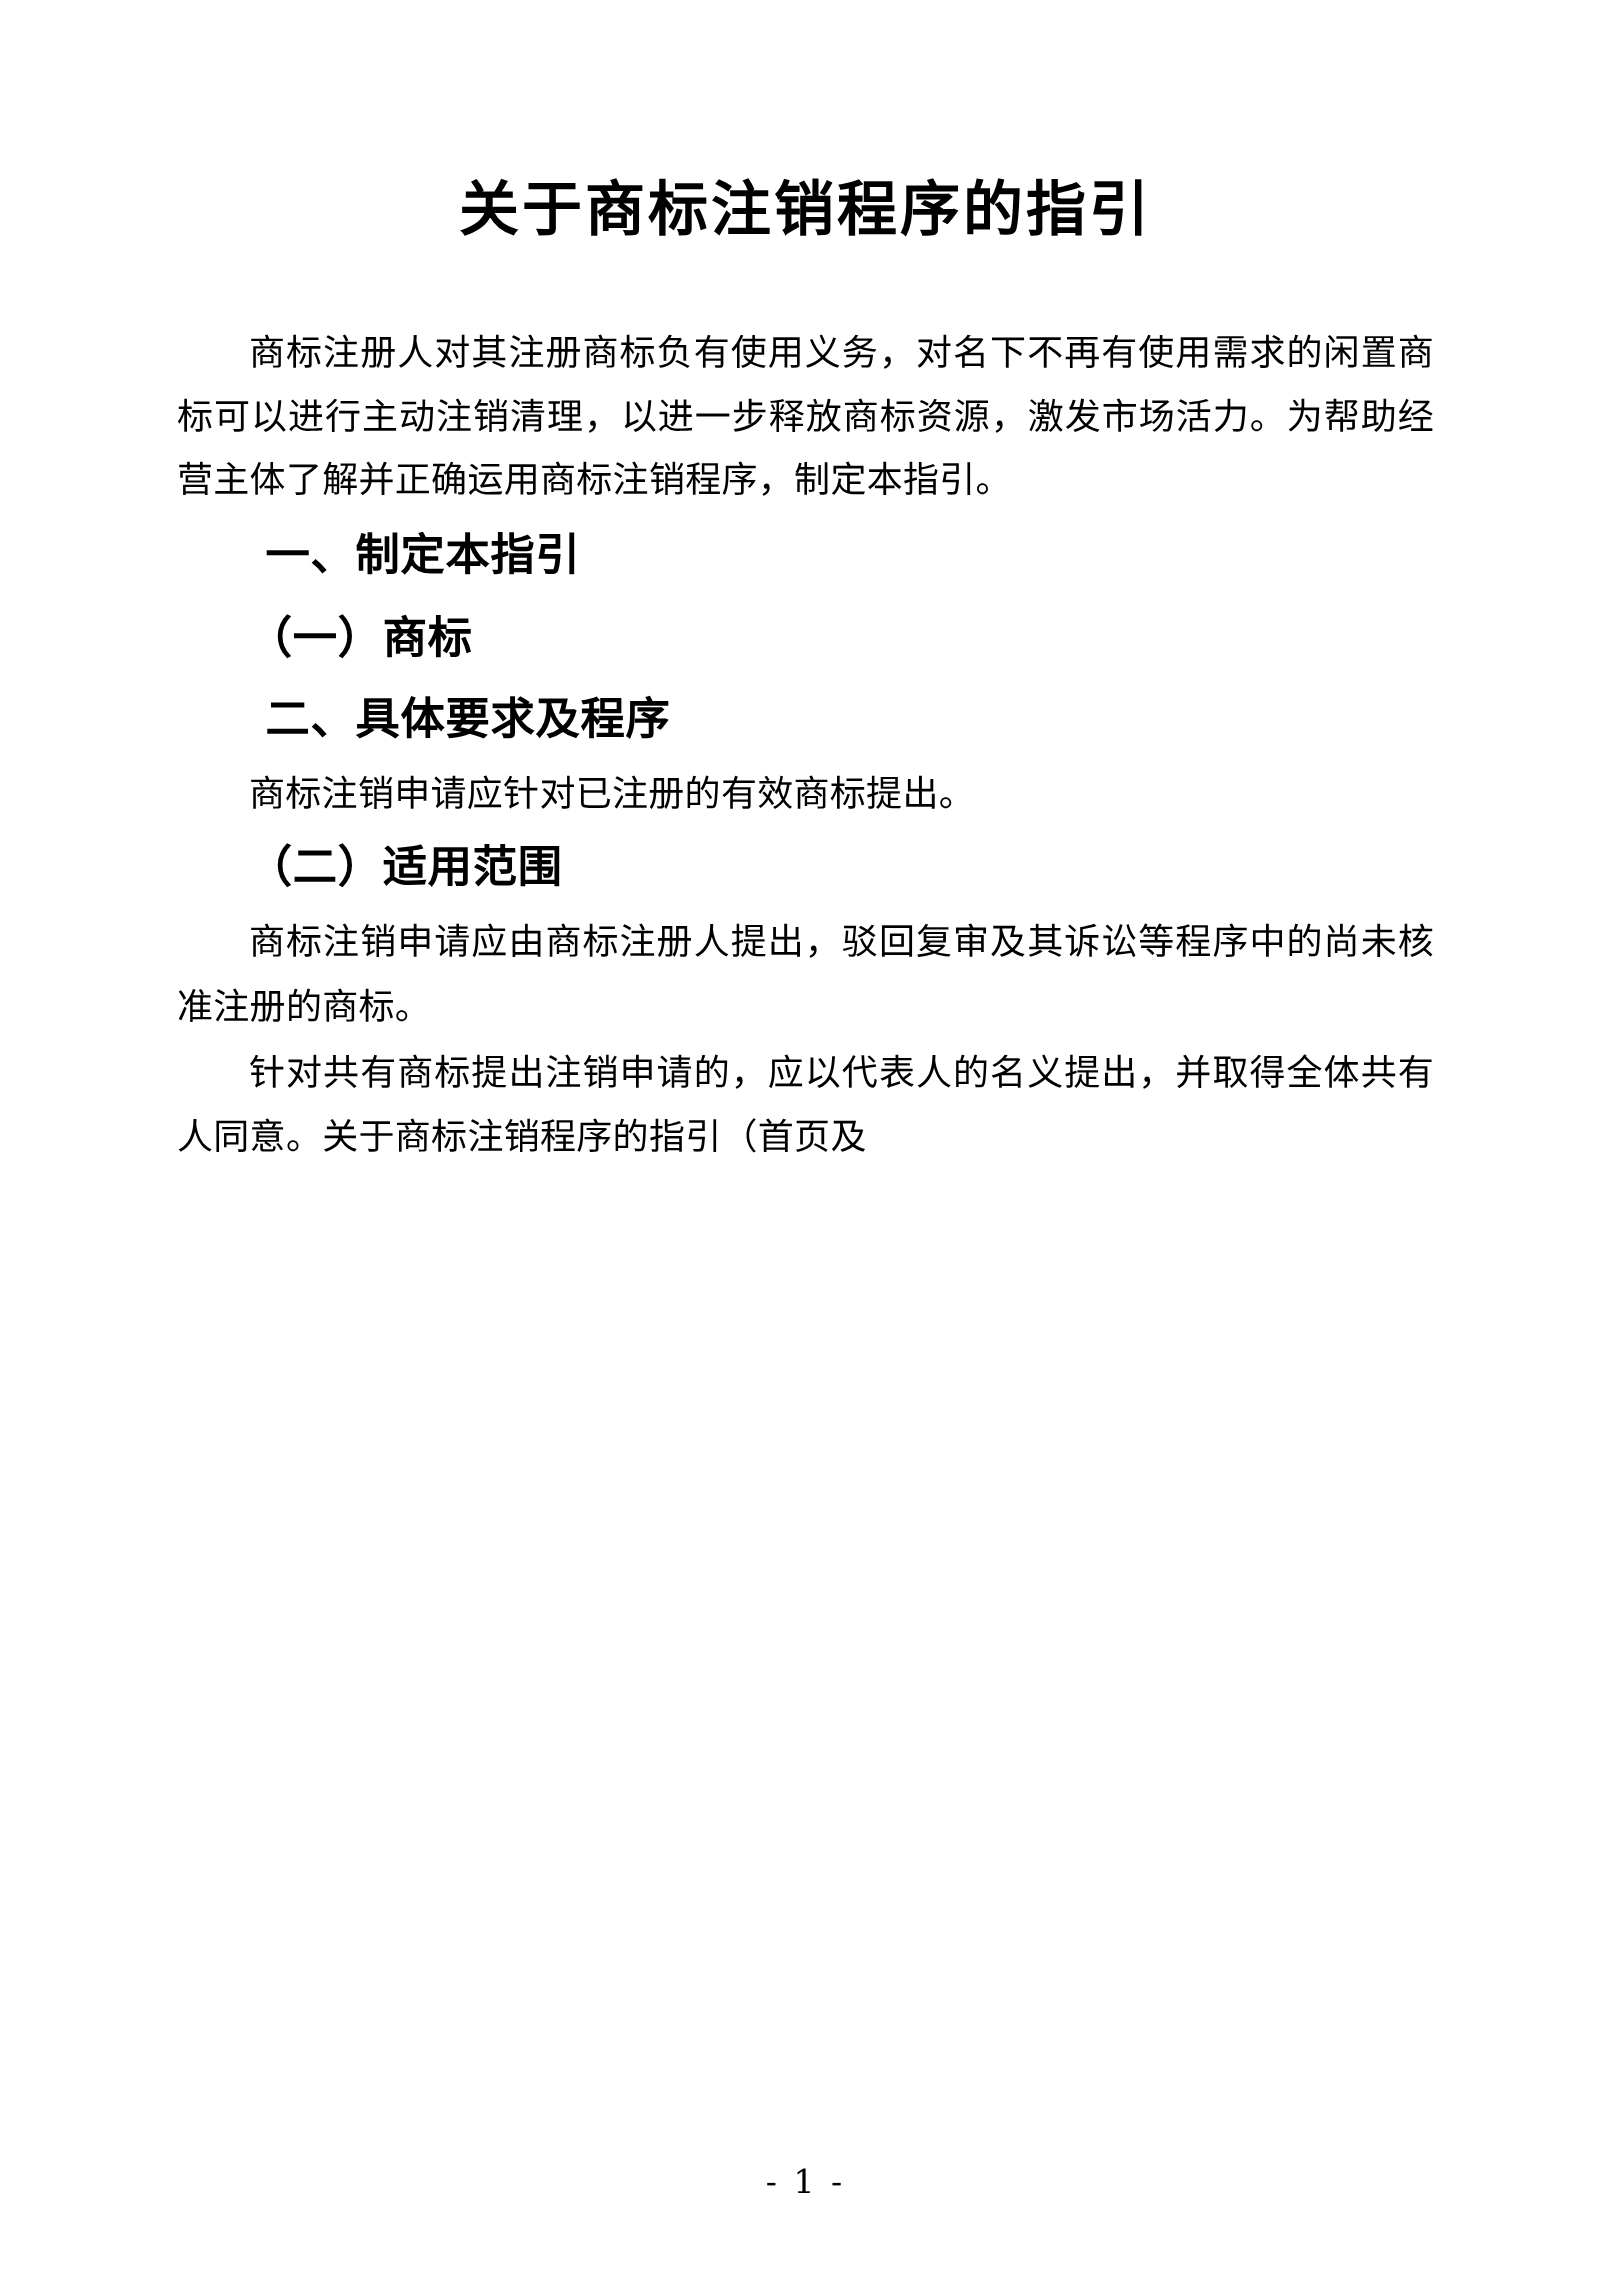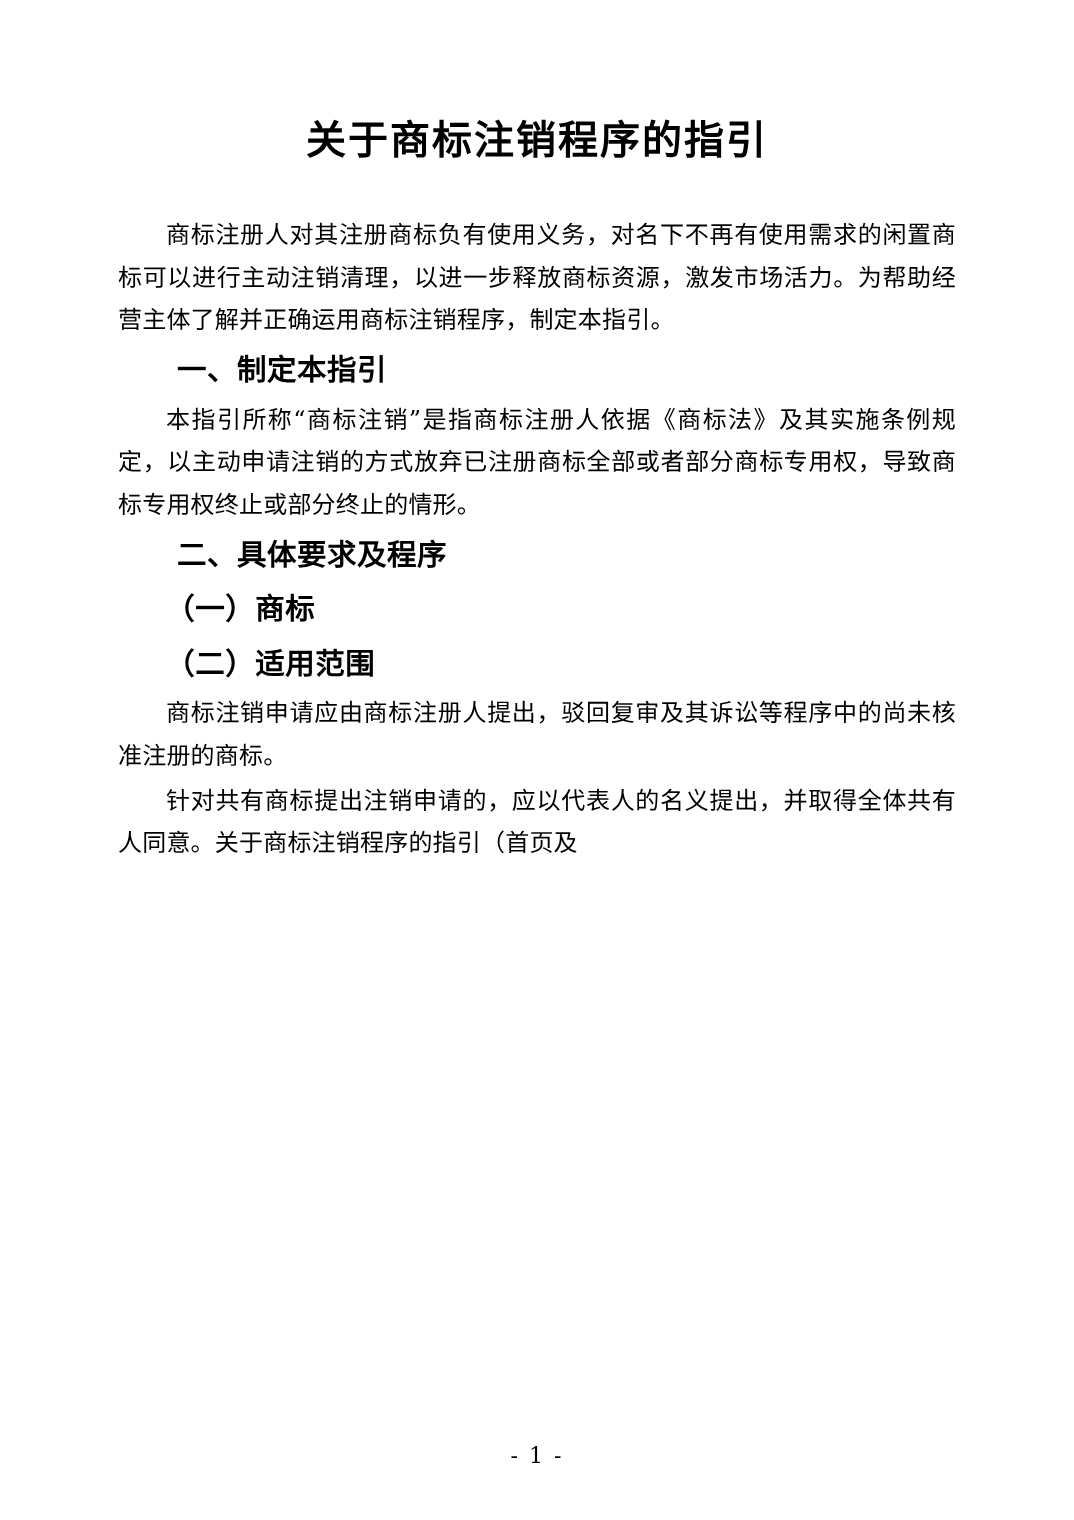--- a/index.html
+++ b/index.html
@@ -64,26 +64,26 @@
 <body>
 
 <div class="page">
 
   <h1 class="doc-title">关于商标注销程序的指引</h1>
 
   <p class="para">商标注册人对其注册商标负有使用义务，对名下不再有使用需求的闲置商标可以进行主动注销清理，以进一步释放商标资源，激发市场活力。为帮助经营主体了解并正确运用商标注销程序，制定本指引。</p>
 
   <p class="heading">一、制定本指引</p>
 
-  <p class="para">本指引所称“商标注销”是指商标注册人依据《商标法》及其实施条例规定，以主动申请注销的方式放弃已注册商标全部或者部分商标专用权，导致商标专用权终止或部分终止的情形。</p>
+
+  <p class="heading sub">（一）商标</p>
 
   <p class="heading">二、具体要求及程序</p>
 
-  <p class="heading sub">（一）商标</p>
-
+  <p class="para">商标注销申请应针对已注册的有效商标提出。</p>
 
 
   <p class="heading sub">（二）适用范围</p>
 
   <p class="para">商标注销申请应由商标注册人提出，驳回复审及其诉讼等程序中的尚未核准注册的商标。</p>
 
   <p class="para">针对共有商标提出注销申请的，应以代表人的名义提出，并取得全体共有人同意。关于商标注销程序的指引（首页及</p>
 
   <div class="footer">- 1 -</div>
 

